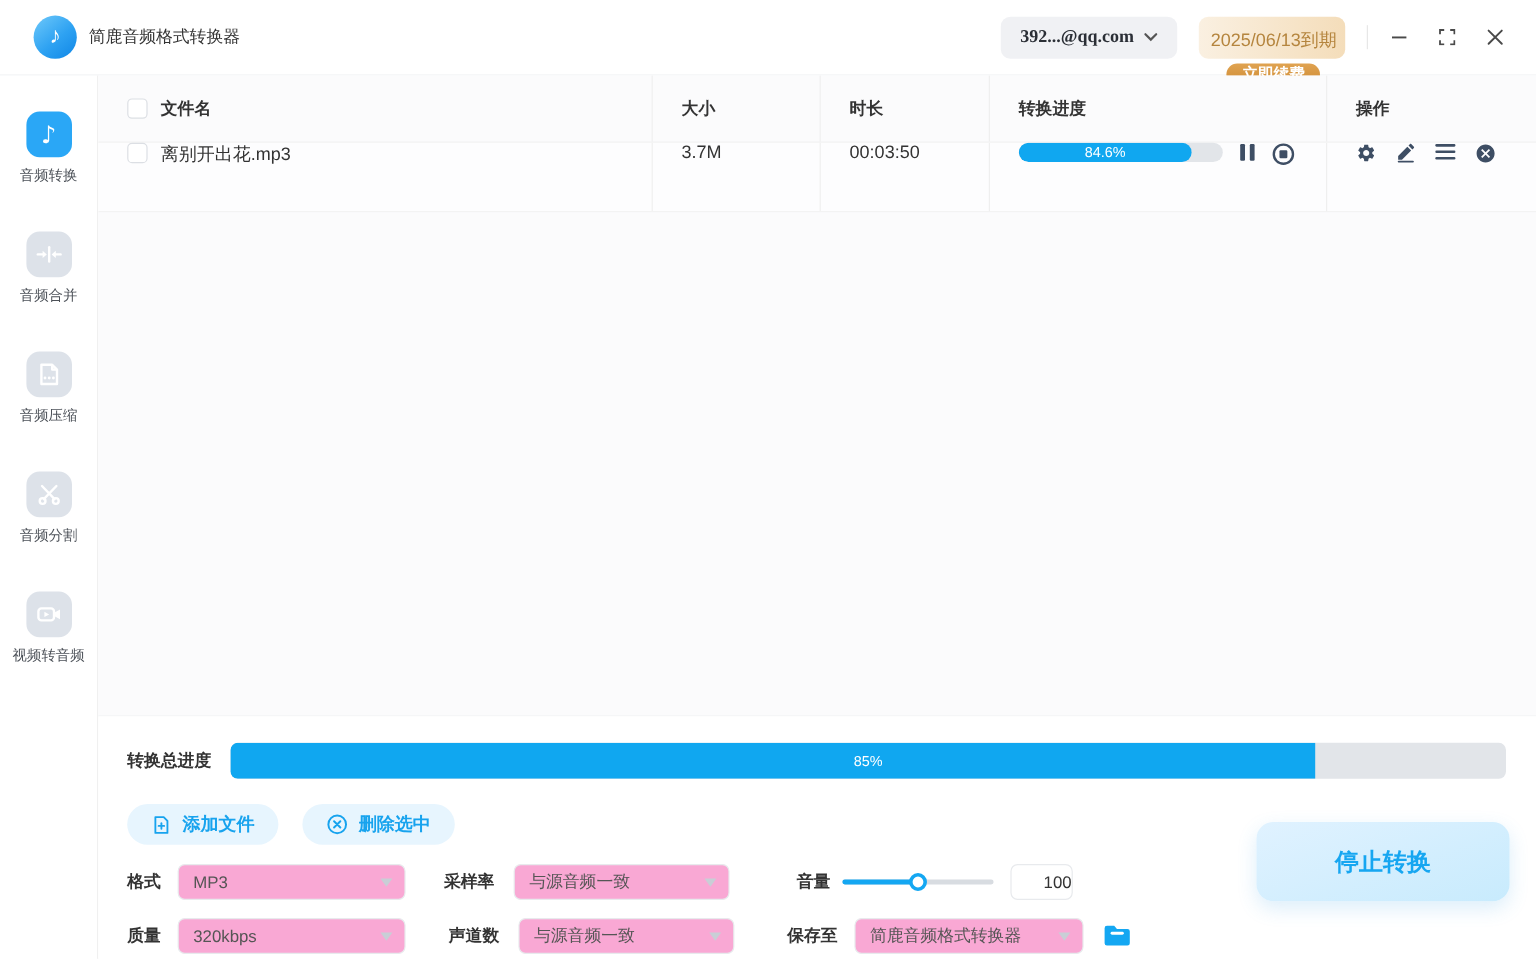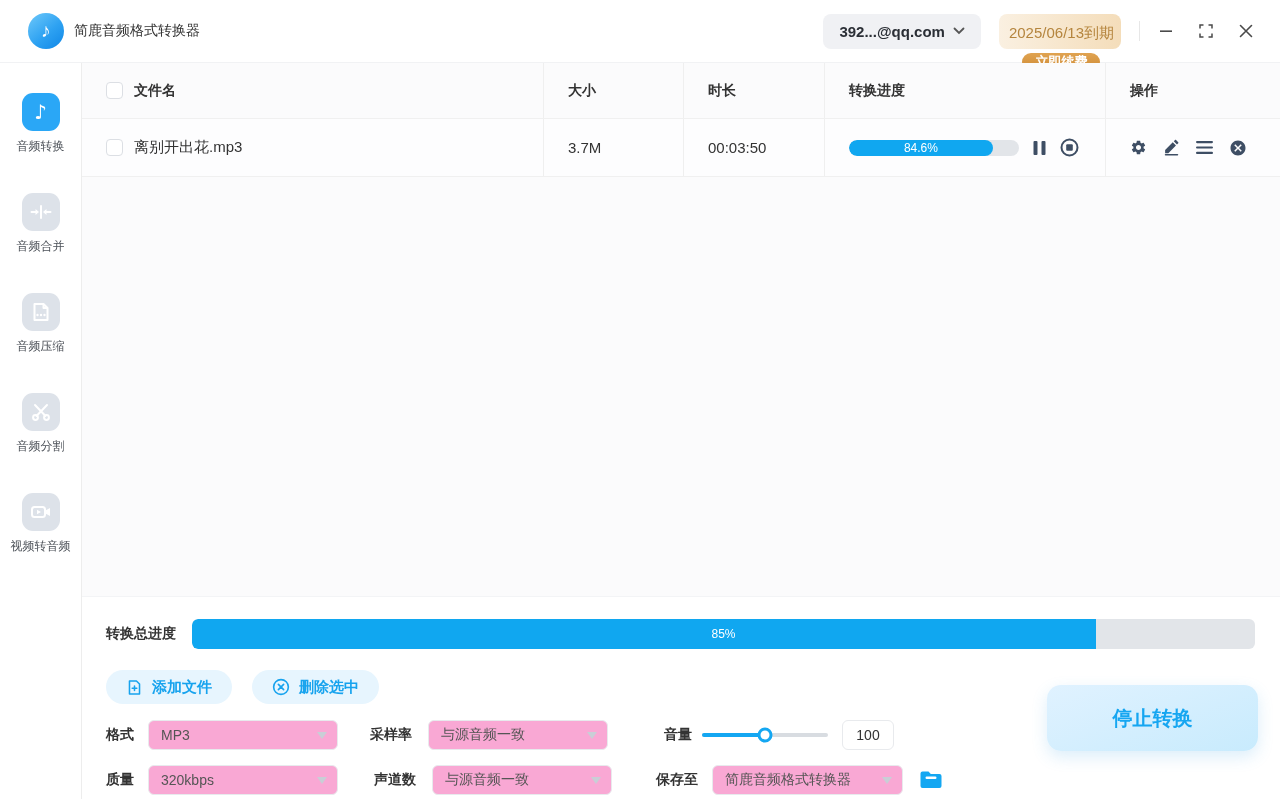--- a/index.html
+++ b/index.html
@@ -10,21 +10,21 @@
   .titlebar { height:63px; display:flex; align-items:center; padding:0 14px 0 28px;
     background:#fff; border-bottom:1px solid #f1f2f4; }
   .logo { width:36px; height:36px; border-radius:50%; flex:0 0 auto;
     background:linear-gradient(140deg,#6fc9fa 0%,#2ea2f2 55%,#0f86e6 100%);
     display:flex; align-items:center; justify-content:center;
     color:#fff; font-size:19px; font-weight:bold; }
   .app-title { font-size:14px; color:#333; margin-left:10px; }
   .titlebar .spacer { flex:1; }
 
   .account-pill { height:35px; background:#f0f1f4; border-radius:8px; padding:0 16px;
-    display:flex; align-items:center; gap:8px; cursor:pointer; }
+    display:flex; align-items:center; gap:8px; cursor:pointer;font-family:Liberation Serif, serif; }
   .account-pill .acct { font-size:15px; font-weight:bold; color:#2b2f36; }
 
   .vip-pill { height:35px; margin-left:18px; border-radius:8px; padding:0 7px 0 10px;
     background:linear-gradient(90deg,#faf0e1 0%,#f4ddba 100%);
     display:flex; align-items:center; gap:10px;flex-direction:column; }
   .vip-date { font-size:15px; color:#b5853e; }
   .renew-btn { height:35px; border:none; border-radius:12px; padding:0 13px;
     background:linear-gradient(180deg,#e0a351 0%,#cd8a33 100%);
     color:#fff; font-size:13px; font-weight:bold; cursor:pointer; }
 
@@ -45,21 +45,21 @@
   .side-ico .note { font-size:20px; font-weight:bold; font-family:"DejaVu Sans",sans-serif; }
   .side-label { font-size:12px; color:#4c5158; margin-top:7px; white-space:nowrap; }
 
   
   .main { flex:1; display:flex; flex-direction:column; background:#fff; }
   .tgrid { display:grid; grid-template-columns:461px 140px 141px 281px 1fr; }
   .thead { height:56px; background:#fbfbfc; border-bottom:1px solid #f0f0f0; }
   .thead .cell { display:flex; align-items:center; padding-left:24px;
     font-size:14px; font-weight:bold; color:#333; }
   .trow { height:58px; border-bottom:1px solid #f0f0f0; background:#fdfdfe; }
-  .trow .cell { display:flex; align-items:center; padding-left:24px; font-size:15px; color:#333; }
+  .trow .cell { display:flex; align-items:flex-start; padding-left:24px; font-size:15px; color:#333; }
   .tgrid .cell + .cell { border-left:1px solid #efefef; }
   .checkbox { width:17px; height:17px; border:1px solid #dcdfe4; border-radius:4px;
     background:#fff; margin-right:11px; flex:0 0 auto; cursor:pointer; }
 
   .row-bar { width:170px; height:16px; border-radius:8px; background:#e2e5e9;
     overflow:hidden; position:relative; }
   .row-bar .fill { height:100%; border-radius:8px; background:#10a7f0;
     display:flex; align-items:center; justify-content:center; }
   .row-bar .ptext { color:#fff; font-size:12px; }
   .mini-ico { background:none; border:none; cursor:pointer; display:flex;
@@ -338,21 +338,21 @@
         <div class="select" style="width:180px; margin-left:16px;">
           <span class="sel-val">与源音频一致</span>
           <span class="tri"></span>
         </div>
         <span class="set-label" style="margin-left:56px;">音量</span>
         <div class="slider" style="margin-left:10px;">
           <div class="track"></div>
           <div class="sfill" style="width: 50%;"></div>
           <div class="thumb" style="left: 50%;"></div>
         </div>
-        <input class="vol-input" style="margin-left: 14px;" value="100">
+        <input class="vol-input" style="margin-left: 14px; text-align: right;" value="100">
       </div>
 
       <div class="set-row">
         <span class="set-label">质量</span>
         <div class="select" style="width:190px; margin-left:14px;">
           <span class="sel-val">320kbps</span>
           <span class="tri"></span>
         </div>
         <span class="set-label" style="margin-left:36px;">声道数</span>
         <div class="select" style="width:180px; margin-left:16px;">

